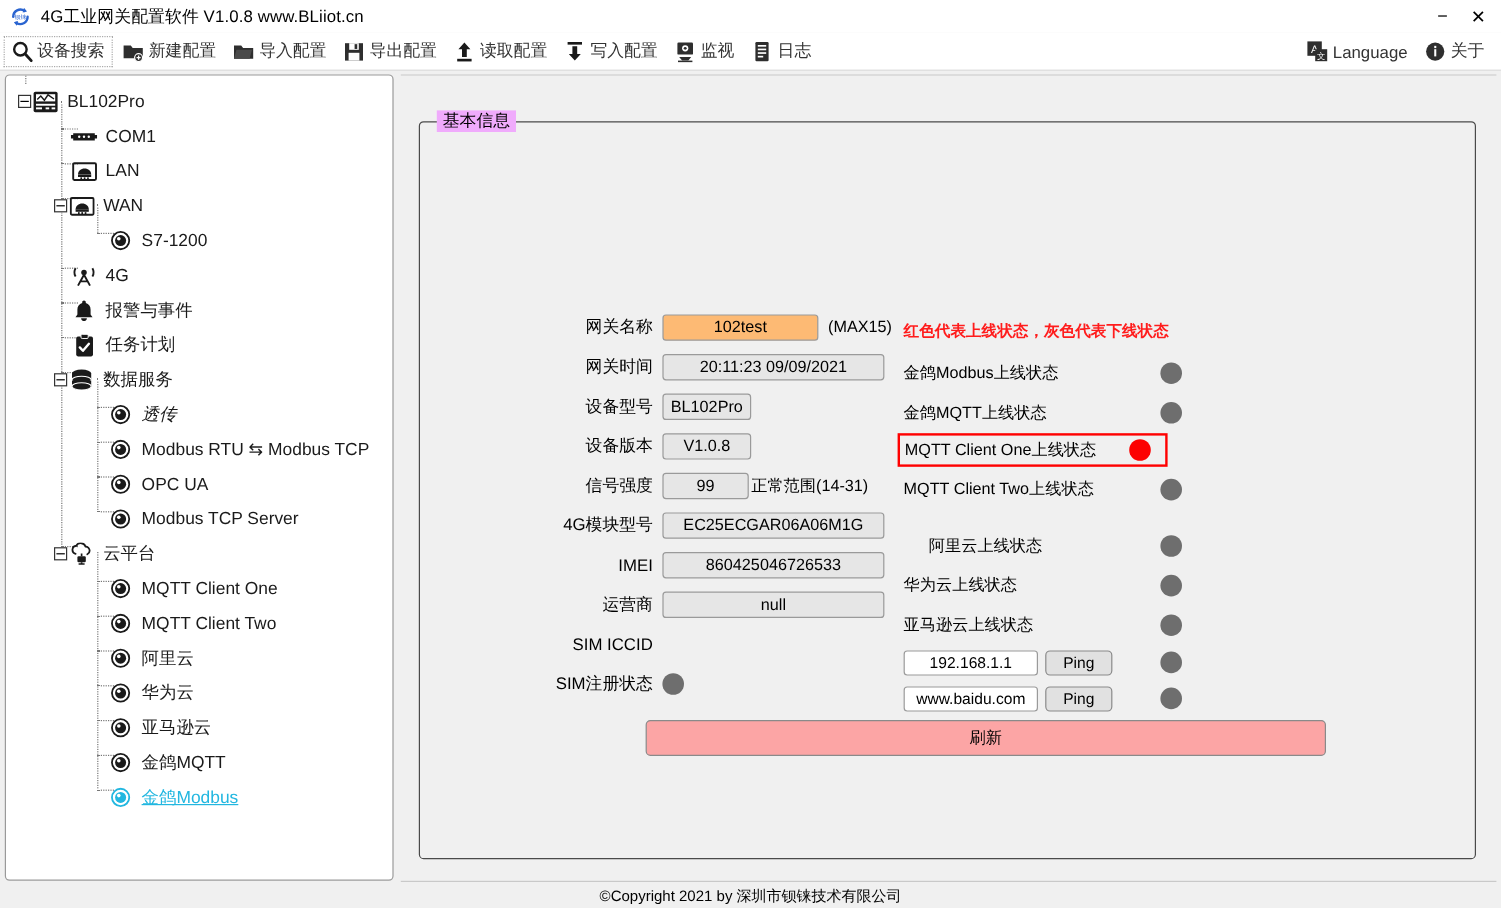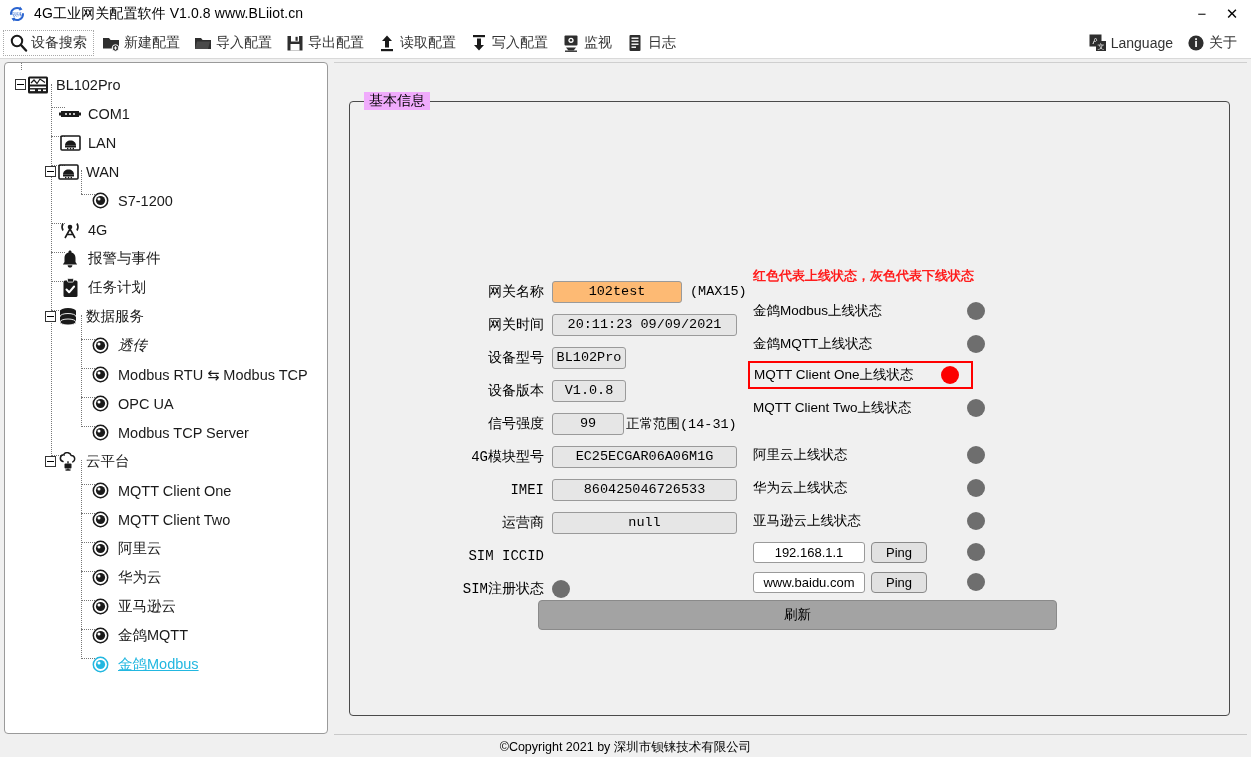--- a/index.html
+++ b/index.html
@@ -88,21 +88,21 @@
     position: absolute; left: 15px; top: 38px; width: 881px; height: 615px;
     border: 1px solid #4a4a4a; border-radius: 4px;
     background: #f0f0f0;
   }
   .gb-title {
     position: absolute; left: 14px; top: -10px; background: #f0abfc;
     padding: 0 5px; font-size: 14px; color: #000;
   }
 
   
-  .form-col { position: absolute; left: 112px; top: 176px; width: 290px; font-family: Liberation Mono, monospace; }
+  .form-col { position: absolute; left: 112px; top: 157px; width: 290px; }
   .frow { display: flex; align-items: center; height: 27px; margin-bottom: 6px; }
   .frow .flabel {
     width: 90px; text-align: right; padding-right: 8px;
     font-size: 14px; color: #000; white-space: nowrap;
   }
   .fld {
     height: 22px; border: 1px solid #9a9a9a; border-radius: 3px;
     background: #e6e6e6; display: flex; align-items: center; justify-content: center;
     font-size: 13.5px; color: #000; padding: 0 6px; white-space: nowrap;
   }
@@ -114,21 +114,21 @@
     flex: 0 0 auto;
   }
   .dot.red { background: #fc0000; }
 
   
   .status-col { position: absolute; left: 403px; top: 165px; width: 240px; }
   .warn-text { font-size: 13px; color: #ff1c1c; font-weight: bold; white-space: nowrap; margin-bottom: 9px; }
   .srow { display: flex; align-items: center; height: 33px; }
   .srow .slabel { font-size: 13.5px; color: #000; white-space: nowrap; }
   .srow .sdot { margin-left: auto; margin-right: 8px; }
-  .srow.gap { margin-top: 14px; }
+  .srow.gap { margin-top: 14px; margin-left: 21px; }
   .srow.boxed {
     border: 2px solid #ff0000; padding: 0 4px; height: 28px; margin: 1px 0 2px 0;
     position: relative; left: -5px; width: 225px;
   }
   .ping-row { display: flex; align-items: center; height: 30px; }
   .ping-in {
     width: 112px; height: 21px; border: 1px solid #9a9a9a; border-radius: 3px;
     background: #fff; display: flex; align-items: center; justify-content: center;
     font-size: 13px;
   }
@@ -156,22 +156,22 @@
     background: #ffffff;
   }
   .cell-dot { width: 12px; height: 12px; background: #fc0000; display: inline-block; vertical-align: middle; }
   .dev-highlight {
     position: absolute; left: 0px; top: 8px; width: 211px; height: 52px;
     border: 2px solid #ff0000; pointer-events: none; z-index: 5;
   }
 
   
   .refresh-btn {
-    position: absolute; left: 188px; top: 498px; width: 519px; height: 30px;
-    background: #a3a3a3; border: 1px solid #8a8a8a; border-radius: 4px;
+    position: absolute; left: 188px; top: 498px; width: 567px; height: 30px;
+    background: #fca5a5; border: 1px solid #8a8a8a; border-radius: 4px;
     display: flex; align-items: center; justify-content: center;
     font-size: 13.5px; color: #000; cursor: default;
   }
 
   
   .footer {
     position: absolute; left: 0; top: 738px; width: 1251px; height: 19px;
     display: flex; align-items: center; justify-content: center;
     font-size: 12.5px; color: #000; background: #f0f0f0;
   }

